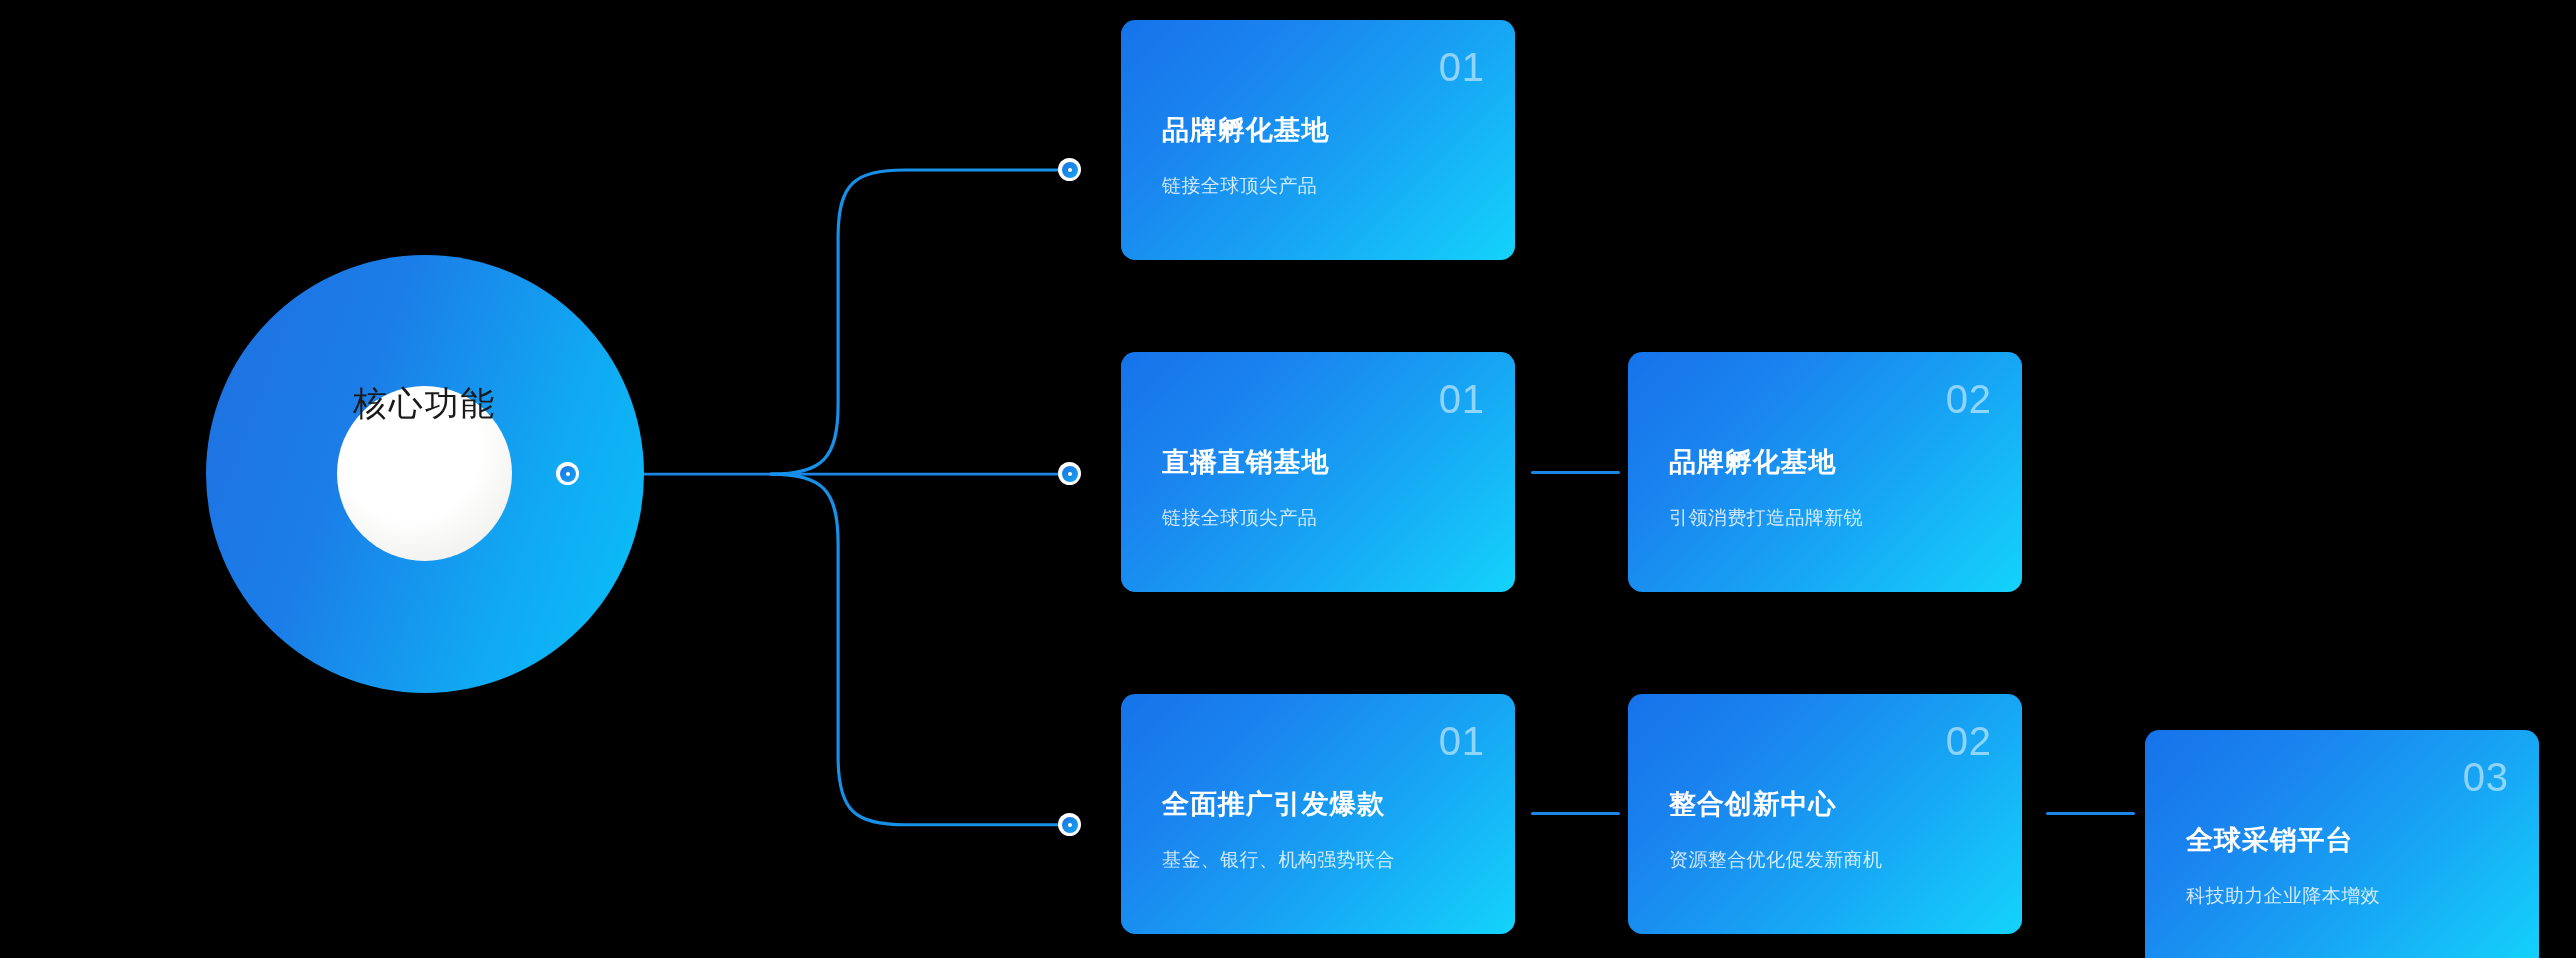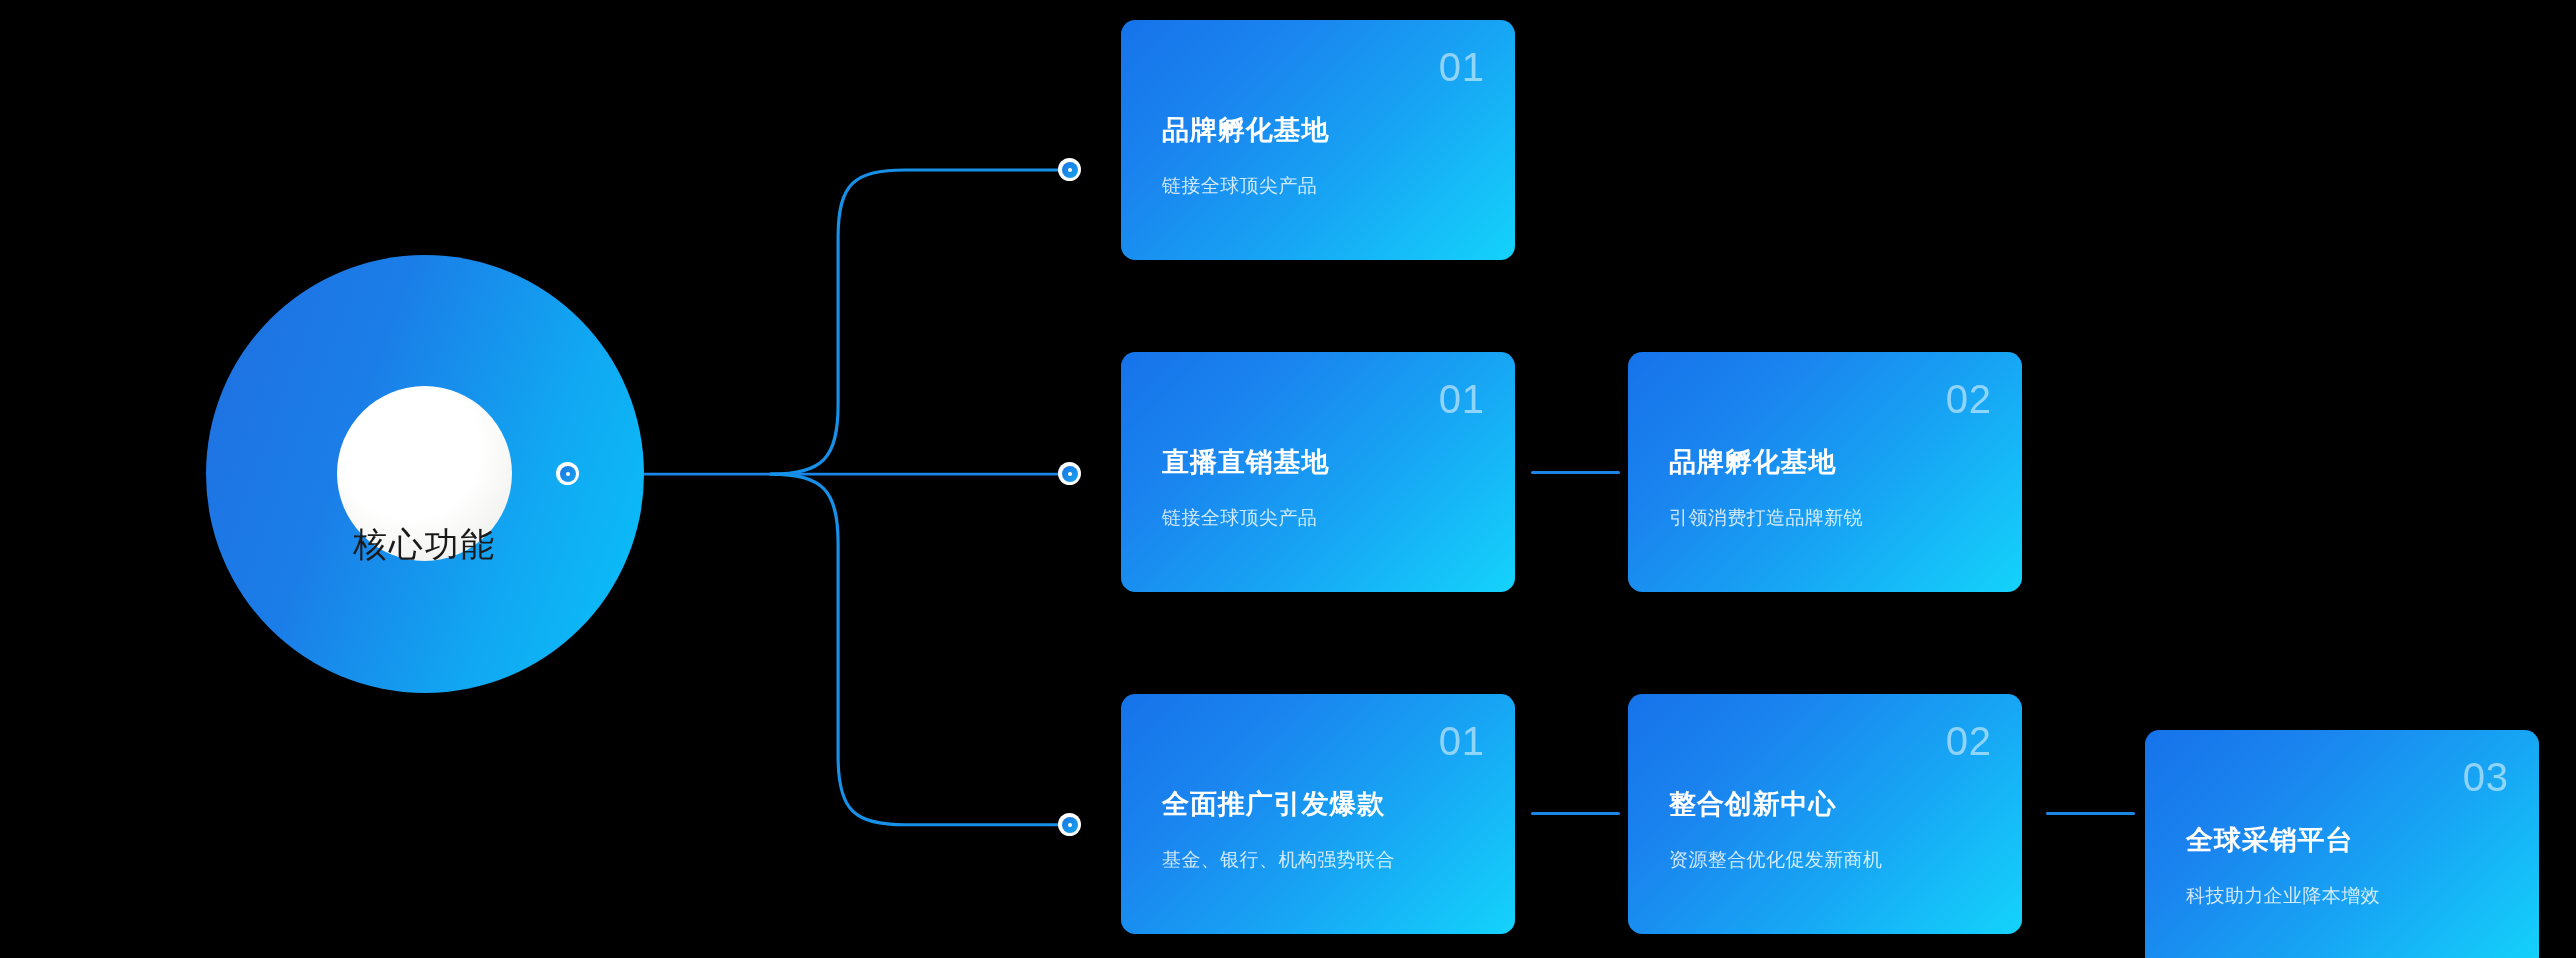--- a/index.html
+++ b/index.html
@@ -37,21 +37,21 @@
     position: absolute;
     left: 50%;
     top: 50%;
     width: 175px;
     height: 175px;
     margin-left: -88px;
     margin-top: -88px;
     border-radius: 50%;
     background: radial-gradient(circle at 42% 36%, #ffffff 0%, #ffffff 46%, #f4f4f2 72%, #e9e8e4 100%);
     display: flex;
-    align-items: flex-end;
+    align-items: flex-start;
     justify-content: center;
   }
   .hub-label {
     font-size: 34px;
     color: #1a1a1a;
     letter-spacing: 1.8px;
     font-weight: 400;
     white-space: nowrap;
     line-height: 1;
   }

